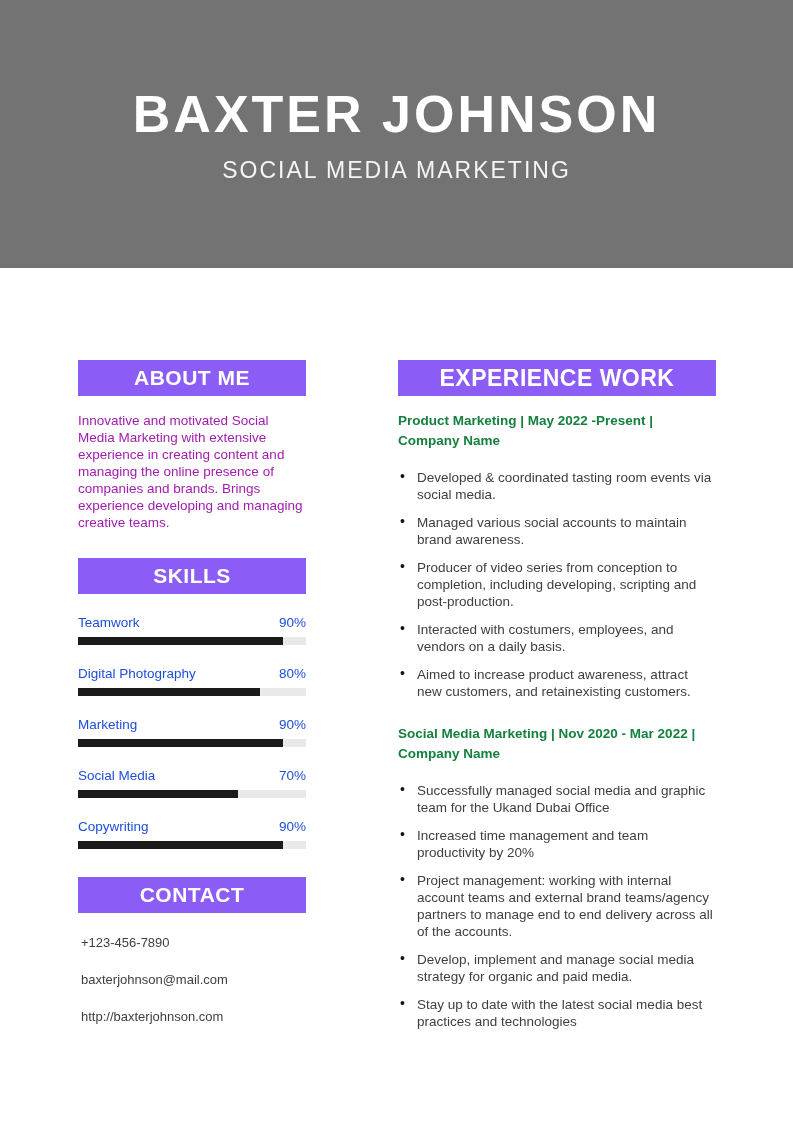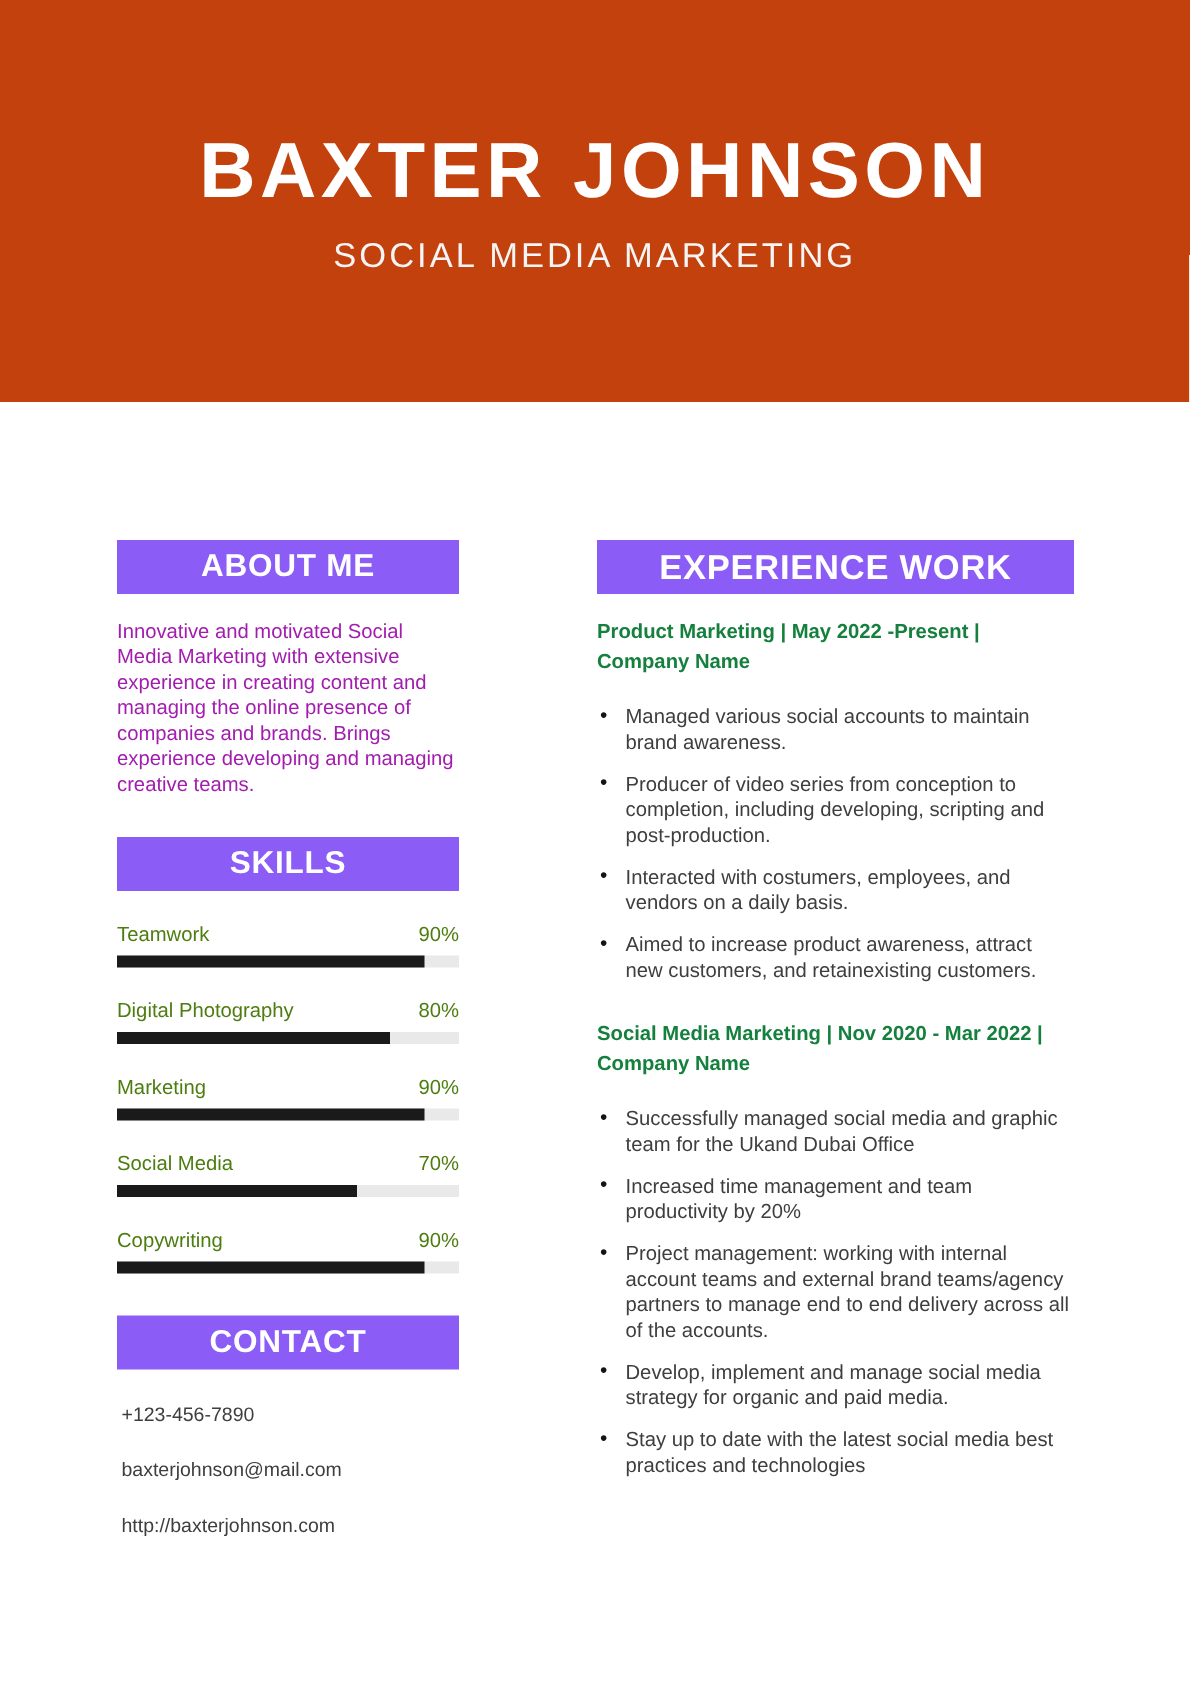--- a/index.html
+++ b/index.html
@@ -2,21 +2,21 @@
 <html><head>
 <meta charset="utf-8">
 <style>
   html,body { margin:0; padding:0; background:#ffffff; }
   .page {
     width:793px; height:1122px; background:#ffffff; overflow:hidden;
     font-family:"Liberation Sans", sans-serif; position:relative;
   }
   
   .hero {
-    height:268px; background:#c2410c; box-sizing:border-box;
+    height:268px; background:#737373; box-sizing:border-box;
     display:flex; flex-direction:column; align-items:center; padding-top:88px;
   }
   .hero h1 {
     margin:0; color:#ffffff; font-size:52px; font-weight:bold;
     letter-spacing:3px; line-height:1; white-space:nowrap;
   }
   .hero .subtitle {
     margin-top:17px; color:#f5f5f5; font-size:23px; letter-spacing:2px;
     font-weight:normal; white-space:nowrap;text-align:right;
   }
@@ -34,21 +34,21 @@
   .exp-box { font-size:23px; }
   
   .about-text {
     margin:16px 0 0; font-size:13.5px; line-height:17px; color:#a21caf;
   }
   
   .skills-section { margin-top:27px; }
   .skill { margin-top:21px; }
   .skill-top {
     display:flex; justify-content:space-between; align-items:baseline;
-    font-size:13.5px; color:#4d7c0f; margin-bottom:7px;
+    font-size:13.5px; color:#1d4ed8; margin-bottom:7px;
   }
   .bar-track { height:8px; background:#e9e9e9; width:100%; }
   .bar-fill  { height:100%; background:#1a1a1a; }
   
   .contact-section { margin-top:28px; }
   .contact-item { font-size:13px; color:#3e3e3e; margin-top:22px; padding-left:3px; }
   .contact-item:first-of-type { margin-top:24px; }
   
   .job { margin-top:15px; }
   .job + .job { margin-top:24px; }
@@ -154,20 +154,21 @@
     </aside>
 
     <main class="col-right">
       <div class="sec-box exp-box">
         <span>EXPERIENCE WORK</span>
       </div>
 
       <div class="job">
         <h3 class="job-heading">Product Marketing | May 2022 -Present | Company Name</h3>
         <ul class="bullets">
+          <li>Developed &amp; coordinated tasting room events via social media.</li>
           <li>Managed various social accounts to maintain brand awareness.</li>
           <li>Producer of video series from conception to completion, including developing, scripting and post-production.</li>
           <li>Interacted with costumers, employees, and vendors on a daily basis.</li>
           <li>Aimed to increase product awareness, attract new customers, and retainexisting customers.</li>
         </ul>
       </div>
 
       <div class="job">
         <h3 class="job-heading">Social Media Marketing | Nov 2020 - Mar 2022 | Company Name</h3>
         <ul class="bullets">

